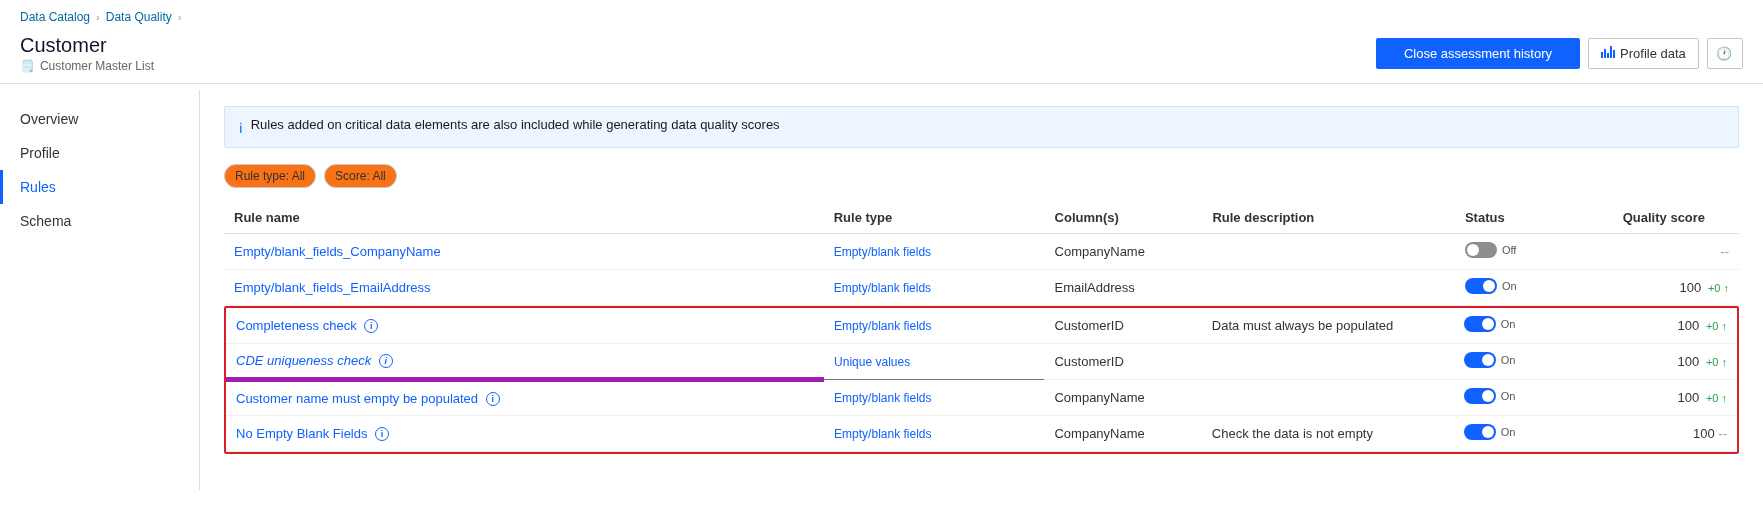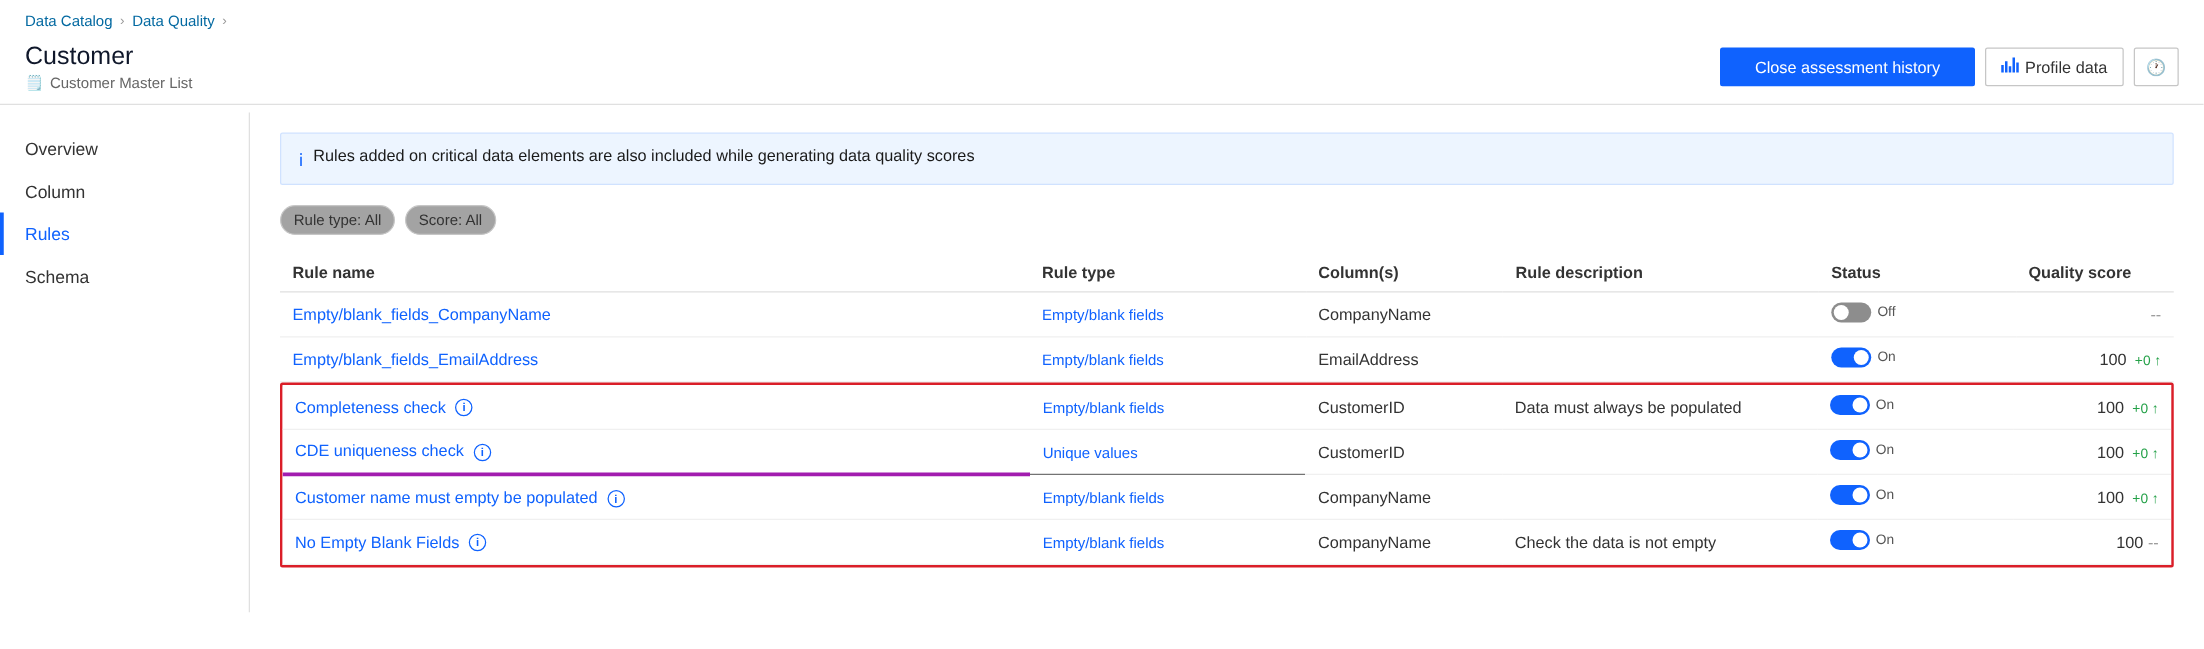--- a/index.html
+++ b/index.html
@@ -27,21 +27,21 @@
     .sidebar-item { padding: 9px 20px; font-size: 14px; color: #333; cursor: pointer; position: relative; }
     .sidebar-item.active { color: #0f62fe; font-weight: 500; }
     .sidebar-item.active::before { content: ''; position: absolute; left: 0; top: 0; bottom: 0; width: 3px; background: #0f62fe; }
 
     .main-content { flex: 1; padding: 16px 24px; overflow: auto; }
 
     .info-banner { background: #edf5ff; border: 1px solid #d0e2ff; padding: 10px 14px; display: flex; align-items: flex-start; gap: 8px; font-size: 13px; color: #1a1a1a; margin-bottom: 16px; border-radius: 2px; }
     .info-icon { color: #0f62fe; font-size: 14px; margin-top: 1px; flex-shrink: 0; }
 
     .filters-row { display: flex; align-items: center; gap: 8px; margin-bottom: 14px; }
-    .filter-chip { border: 1px solid #c6c6c6; background: #a3a3a3; padding: 4px 10px; font-size: 12px; border-radius: 12px; cursor: pointer; color: #333; }
+    .filter-chip { border: 1px solid #c6c6c6; background: #f97316; padding: 4px 10px; font-size: 12px; border-radius: 12px; cursor: pointer; color: #333; }
 
     .table-header-row { display: flex; align-items: center; justify-content: space-between; margin-bottom: 8px; }
     .items-count { font-size: 12px; color: #555; }
     .search-input-wrap { position: relative; }
     .search-input { border: 1px solid #c6c6c6; padding: 5px 10px 5px 28px; font-size: 12px; border-radius: 2px; width: 160px; color: #333; }
     .search-icon-pos { position: absolute; left: 8px; top: 50%; transform: translateY(-50%); color: #666; font-size: 12px; pointer-events: none; }
 
     table { width: 100%; border-collapse: collapse; font-size: 13px; }
     thead th { text-align: left; font-weight: 600; color: #333; padding: 8px 10px; border-bottom: 1px solid #e0e0e0; font-size: 13px; white-space: nowrap; }
     tbody td { padding: 8px 10px; border-bottom: 1px solid #f0f0f0; vertical-align: middle; }
@@ -118,21 +118,21 @@
     </button>
   </div>
 </div>
 
 <hr class="divider">
 
 <div class="layout">
 
   <div class="sidebar">
     <div class="sidebar-item">Overview</div>
-    <div class="sidebar-item">Column</div>
+    <div class="sidebar-item">Profile</div>
     <div class="sidebar-item active">Rules</div>
     <div class="sidebar-item">Schema</div>
   </div>
 
   <div class="main-content">
 
     <div class="info-banner">
       <span class="info-icon">ℹ</span>
       <span>Rules added on critical data elements are also included while generating data quality scores</span>
     </div>
@@ -212,21 +212,21 @@
                 <span class="toggle-label">On</span>
               </div>
             </td>
             <td style="width:8%; padding:8px 10px; border-bottom:1px solid #f0f0f0; vertical-align:middle; text-align:right; white-space:nowrap;">
               <span class="score-value">100</span>
               <span class="score-delta">+0 ↑</span>
             </td>
           </tr>
 
           <tr class="table-row highlighted-row">
-            <td style="width:38%; padding:8px 10px; border-bottom:3px solid #a21caf; vertical-align:middle;">
+            <td style="width:38%; padding:8px 10px; border-bottom:5px solid #a21caf; vertical-align:middle;font-style:italic;">
               <a class="rule-link">CDE uniqueness check</a>
               <span class="info-circle">i</span>
             </td>
             <td style="width:14%; padding:8px 10px; border-bottom:1px solid #737373; vertical-align:middle;"><span class="rule-type-text">Unique values</span></td>
             <td style="width:10%; padding:8px 10px; border-bottom:1px solid #f0f0f0; vertical-align:middle;">CustomerID</td>
             <td style="width:16%; padding:8px 10px; border-bottom:1px solid #f0f0f0; vertical-align:middle;"></td>
             <td style="width:10%; padding:8px 10px; border-bottom:1px solid #f0f0f0; vertical-align:middle;">
               <div class="toggle">
                 <div class="toggle-track on">
                     <div class="toggle-knob" style="left:18px;"></div>

